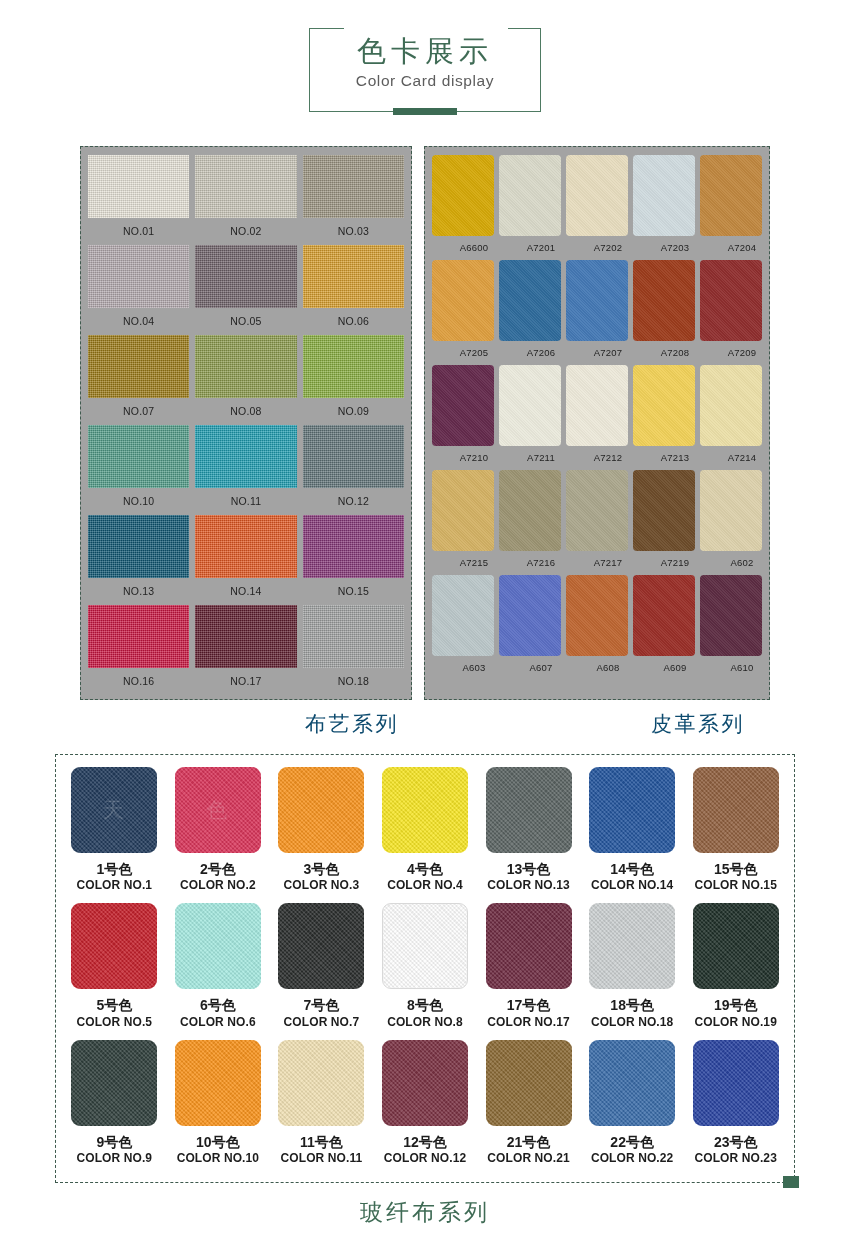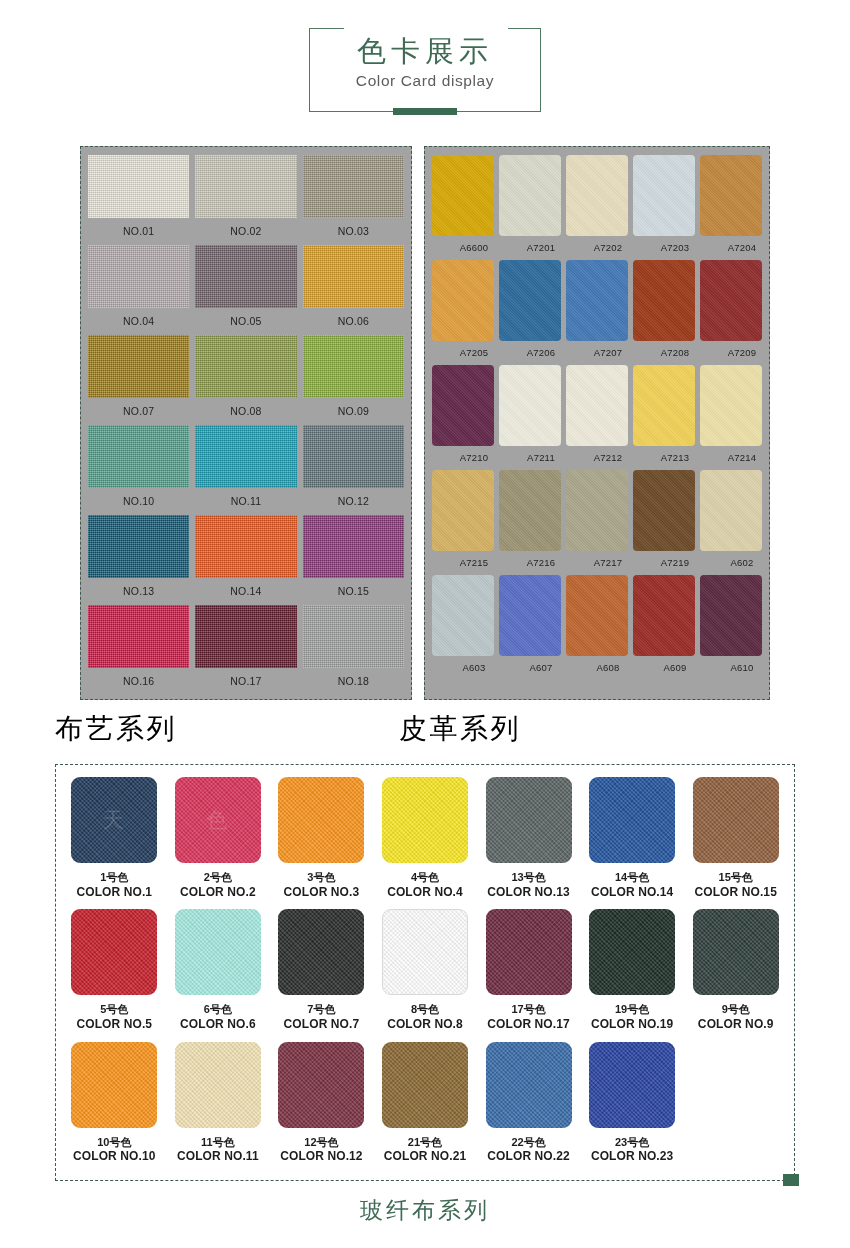--- a/index.html
+++ b/index.html
@@ -144,24 +144,24 @@
     margin-left: 22px;
   }
 
   
   .series-row {
     display: flex;
     margin-top: 10px;
     padding: 0 55px;
   }
   .series-heading {
-    font-size: 28px;
-    color: #000000;
+    font-size: 21px;
+    color: #0c4a6e;
     letter-spacing: 2.5px;
-    text-align: left;
+    text-align: right;
   }
   .sh-fabric { width: 344px; }
   .sh-leather { width: 346px; }
 
   
   .gf-wrap {
     margin-top: 16px;
     padding: 0 55px;
     position: relative;
   }
@@ -210,21 +210,21 @@
     color: rgba(255,255,255,.18);
     letter-spacing: 2px;
     pointer-events: none;
     white-space: nowrap;
   }
   .gf-label {
     text-align: center;
     padding: 7px 0 9px 0;
     line-height: 1.32;
   }
-  .gf-label .cn { display: block; font-size: 11px; color: #1d1d1d; font-weight: bold; }
+  .gf-label .cn { display: block; font-size: 14px; color: #1d1d1d; font-weight: bold; }
   .gf-label .en { display: block; font-size: 12px; color: #1d1d1d; font-weight: bold; letter-spacing: .1px; }
 
   .gf-heading-row {
     margin-top: 14px;
     text-align: center;
   }
   .gf-heading {
     font-size: 23px;
     color: #3f6b55;
     letter-spacing: 3px;
@@ -517,20 +517,27 @@
           </div>
         </div>
         <div class="gf-cell">
           <div class="gf-sw" style="background: rgb(110, 44, 66);"></div>
           <div class="gf-label">
             <span class="cn">17号色</span>
             <span class="en">COLOR NO.17</span>
           </div>
         </div>
         <div class="gf-cell">
+          <div class="gf-sw" style="background: rgb(204, 208, 209);"></div>
+          <div class="gf-label">
+            <span class="cn">18号色</span>
+            <span class="en">COLOR NO.18</span>
+          </div>
+        </div>
+        <div class="gf-cell">
           <div class="gf-sw" style="background: rgb(31, 48, 41);"></div>
           <div class="gf-label">
             <span class="cn">19号色</span>
             <span class="en">COLOR NO.19</span>
           </div>
         </div>
         <div class="gf-cell">
           <div class="gf-sw" style="background: rgb(49, 64, 61);"></div>
           <div class="gf-label">
             <span class="cn">9号色</span>

